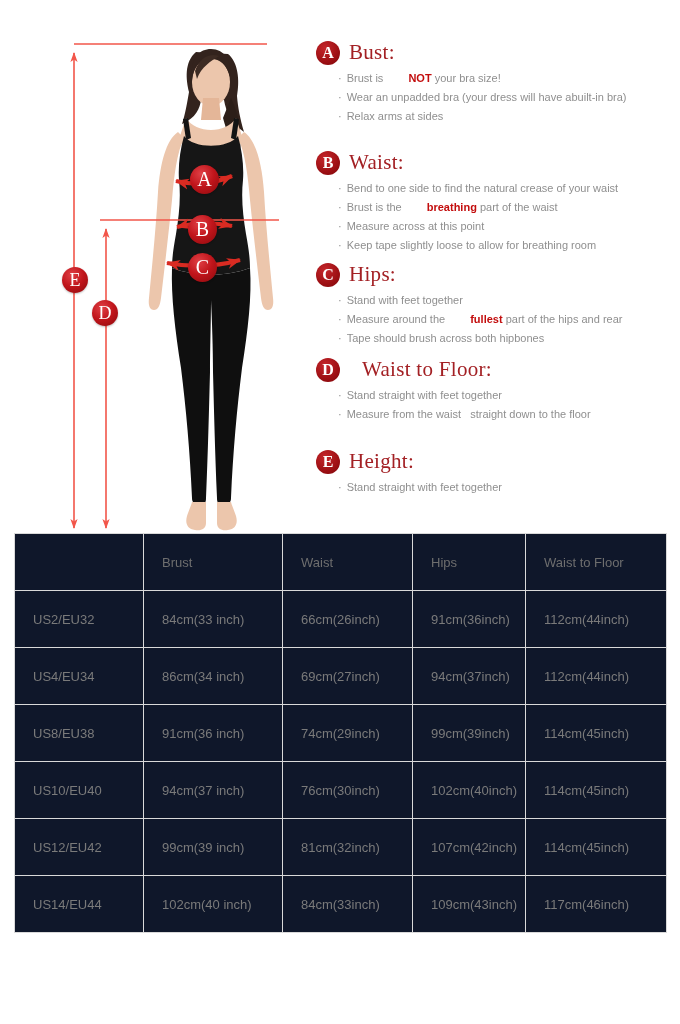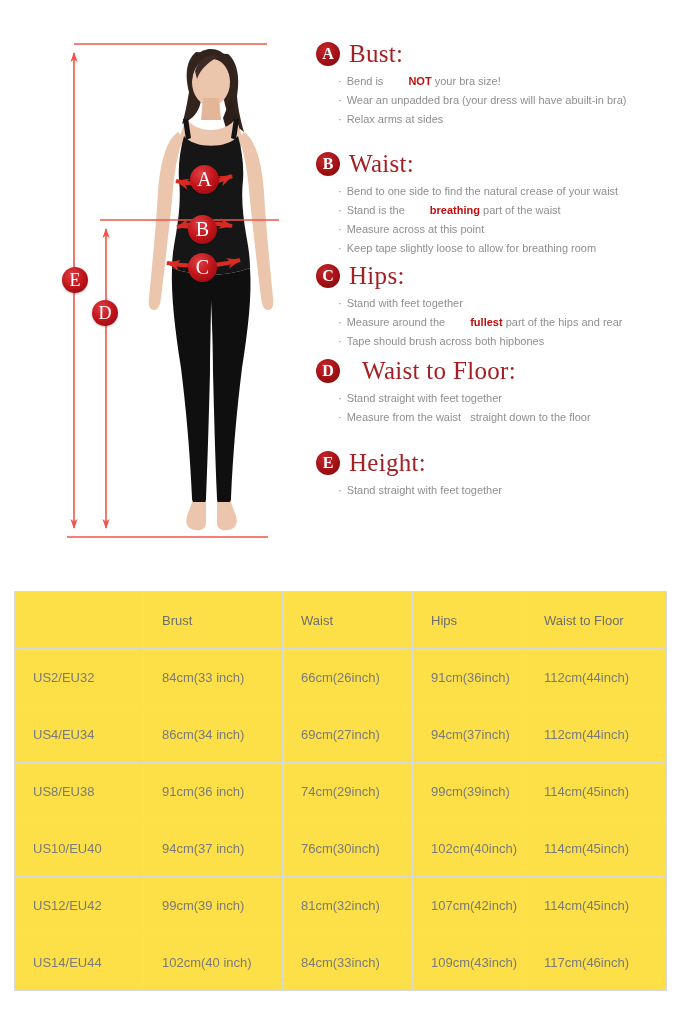--- a/index.html
+++ b/index.html
@@ -36,34 +36,34 @@
   .sec-height{top:449px;}
   .sec-head{display:flex;align-items:center;gap:9px;}
   .sec-waist-to-floor .sec-head{gap:22px;}
   .sec-badge{
     flex:0 0 auto;width:24px;height:24px;border-radius:50%;
     background:radial-gradient(circle at 38% 30%, #c5262b, #9c0f13 62%, #7c070b 100%);
     color:#fff;font-family:"Liberation Serif",serif;font-weight:bold;font-size:16px;
     display:flex;align-items:center;justify-content:center;
   }
   .sec-title{
-    font-family:"Liberation Serif",serif;font-size:25px;color:#a32024;letter-spacing:.3px;
+    font-family:"Liberation Serif",serif;font-size:21px;color:#a32024;letter-spacing:.3px;
   }
   .sec-bullets{margin:7px 0 0 22px;}
   .bullet{
     font-size:11px;line-height:12px;color:#8f8f8f;margin-bottom:7px;max-width:320px;
   }
   .bullet::before{content:"·";margin-right:5px;color:#8f8f8f;}
   .bullet .em{color:#c30d0d;font-weight:bold;padding-left:22px;}
 
   
   #size-table{
-    position:absolute;left:14px;top:591px;width:652px;z-index:2;
+    position:absolute;left:14px;top:533px;width:652px;z-index:2;
     border-collapse:collapse;table-layout:fixed;
-    font-size:13px;color:#7a7a7a;background:#fde047;
+    font-size:13px;color:#7a7a7a;background:#0f172a;
   }
   #size-table th,#size-table td{
     border:1px solid #d9d9d9;height:56px;padding:0 4px 0 18px;
     text-align:left;vertical-align:middle;font-weight:normal;
     white-space:nowrap;overflow:hidden;
   }
   #size-table th{color:#6e6e6e;}
 </style>
 </head>
 <body>
@@ -120,33 +120,33 @@
       <div class="fig-marker marker-E">E</div>
     </div>
 
   <div id="guide-sections">
       <div class="section sec-bust">
         <div class="sec-head">
           <div class="sec-badge">A</div>
           <div class="sec-title">Bust:</div>
         </div>
         <div class="sec-bullets">
-          <div class="bullet"><span>Bend is </span><span class="em">NOT</span><span> your bra size!</span></div>
+          <div class="bullet"><span>Brust is </span><span class="em">NOT</span><span> your bra size!</span></div>
           <div class="bullet"><span>Wear an unpadded bra (your dress will have abuilt-in bra)</span></div>
           <div class="bullet"><span>Relax arms at sides</span></div>
         </div>
       </div>
       <div class="section sec-waist">
         <div class="sec-head">
           <div class="sec-badge">B</div>
           <div class="sec-title">Waist:</div>
         </div>
         <div class="sec-bullets">
           <div class="bullet"><span>Bend to one side to find the natural crease of your waist</span></div>
-          <div class="bullet"><span>Stand is the </span><span class="em">breathing</span><span> part of the waist</span></div>
+          <div class="bullet"><span>Brust is the </span><span class="em">breathing</span><span> part of the waist</span></div>
           <div class="bullet"><span>Measure across at this point</span></div>
           <div class="bullet"><span>Keep tape slightly loose to allow for breathing room</span></div>
         </div>
       </div>
       <div class="section sec-hips">
         <div class="sec-head">
           <div class="sec-badge">C</div>
           <div class="sec-title">Hips:</div>
         </div>
         <div class="sec-bullets">

